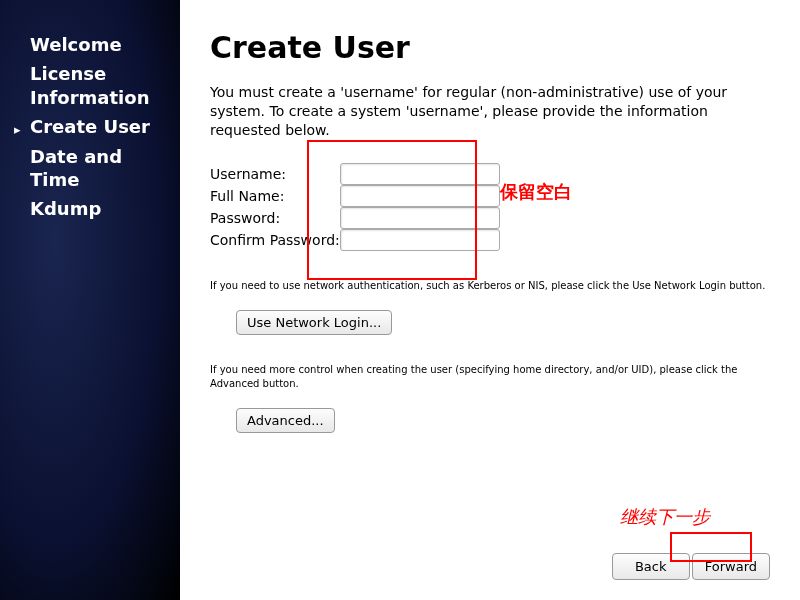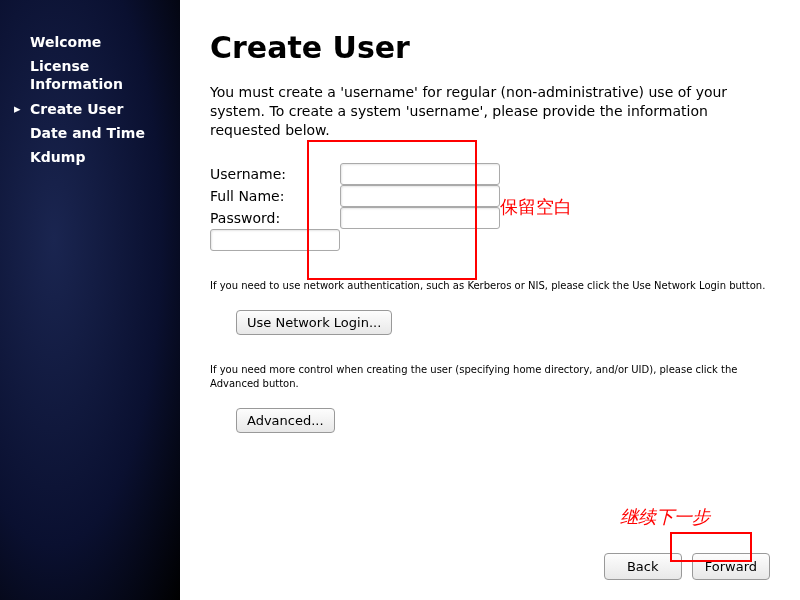--- a/index.html
+++ b/index.html
@@ -14,21 +14,21 @@
     .sidebar {
       width: 180px;
       background: radial-gradient(ellipse at 30% 40%, #1a2550 0%, #0a1030 60%, #000 100%);
       padding: 30px 0 0 0;
       color: #fff;
     }
     .sidebar-item {
       display: flex;
       align-items: flex-end;
       padding: 3px 10px 3px 30px;
-      font-size: 14px;
+      font-size: 18px;
       font-weight: bold;
       line-height: 1.3;
       position: relative;
     }
     .sidebar-item.active::before {
       content: "▸";
       position: absolute;
       left: 14px;
       font-size: 13px;
     }
@@ -83,21 +83,21 @@
       font-family: inherit;
     }
     .button-row {
       margin-bottom: 28px;
       margin-left: 26px;
     }
     .footer-buttons {
       margin-top: auto;
       display: flex;
       justify-content: flex-end;
-      gap: 10px;
+      gap: 2px;
       align-items: flex-end;
     }
     .footer-buttons .btn {
       min-width: 78px;
       padding: 5px 12px;
     }
     
     .annotation-box {
       position: absolute;
       border: 2px solid #f00;
@@ -139,20 +139,21 @@
   <div class="form-grid">
     <label class="form-label">Username:</label>
     <input class="form-input" type="text" value="" style="">
 
     <label class="form-label">Full Name:</label>
     <input class="form-input" type="text" value="" style="">
 
     <label class="form-label">Password:</label>
     <input class="form-input" type="password" value="" style="">
 
+    <label class="form-label">Confirm Password:</label>
     <input class="form-input" type="password" value="" style="">
   </div>
 
   <p class="help-text">If you need to use network authentication, such as Kerberos or NIS, please click the Use Network Login button.</p>
 
   <div class="button-row">
     <button class="btn">Use Network Login...</button>
   </div>
 
   <p class="help-text">If you need more control when creating the user (specifying home directory, and/or UID), please click the Advanced button.</p>
@@ -160,16 +161,16 @@
   <div class="button-row">
     <button class="btn">Advanced...</button>
   </div>
 
   <div class="footer-buttons">
     <button class="btn">Back</button>
     <button class="btn">Forward</button>
   </div>
 
   <div class="annotation-box" style="left:127px; top:140px; width:170px; height:140px;"></div>
-  <div class="annotation-text" style="left:320px; top:195px;">保留空白</div>
+  <div class="annotation-text" style="left:320px; top:180px;font-weight:bold;">保留空白</div>
   <div class="annotation-box" style="left:490px; top:532px; width:82px; height:30px;"></div>
   <div class="annotation-text" style="left:440px; top:505px;font-style:italic;">继续下一步</div>
 </div>
 
 </body></html>

